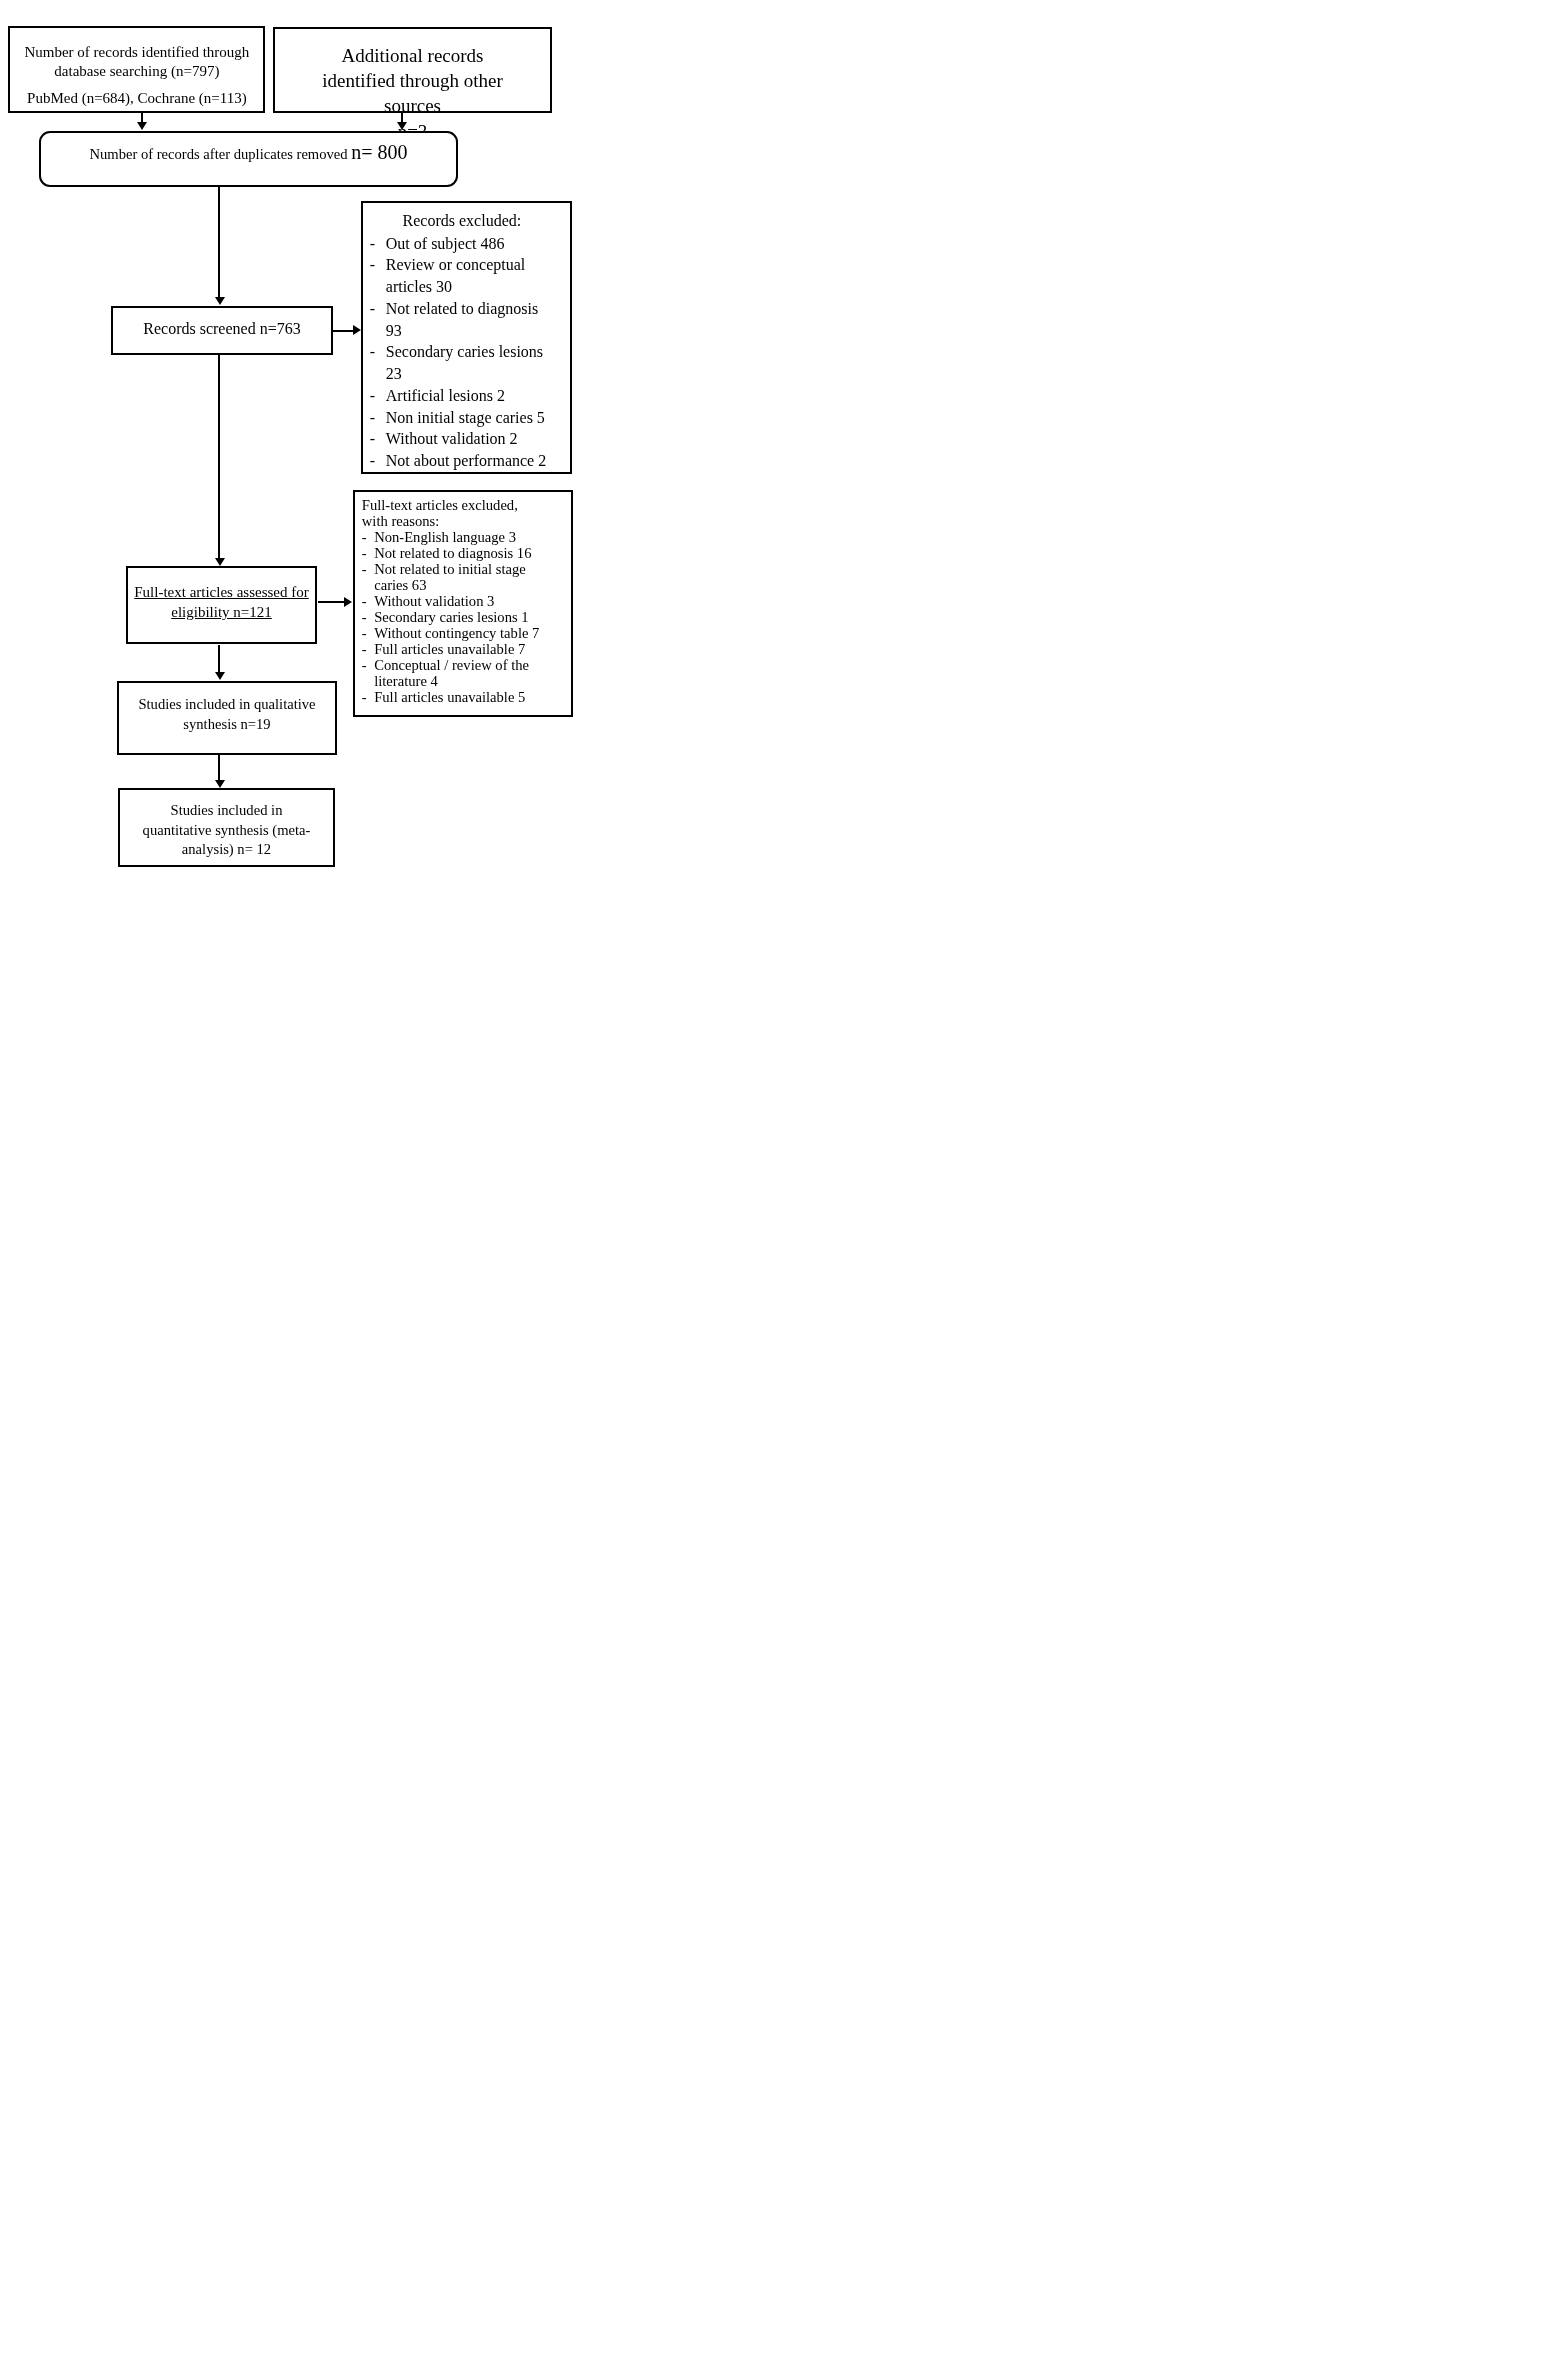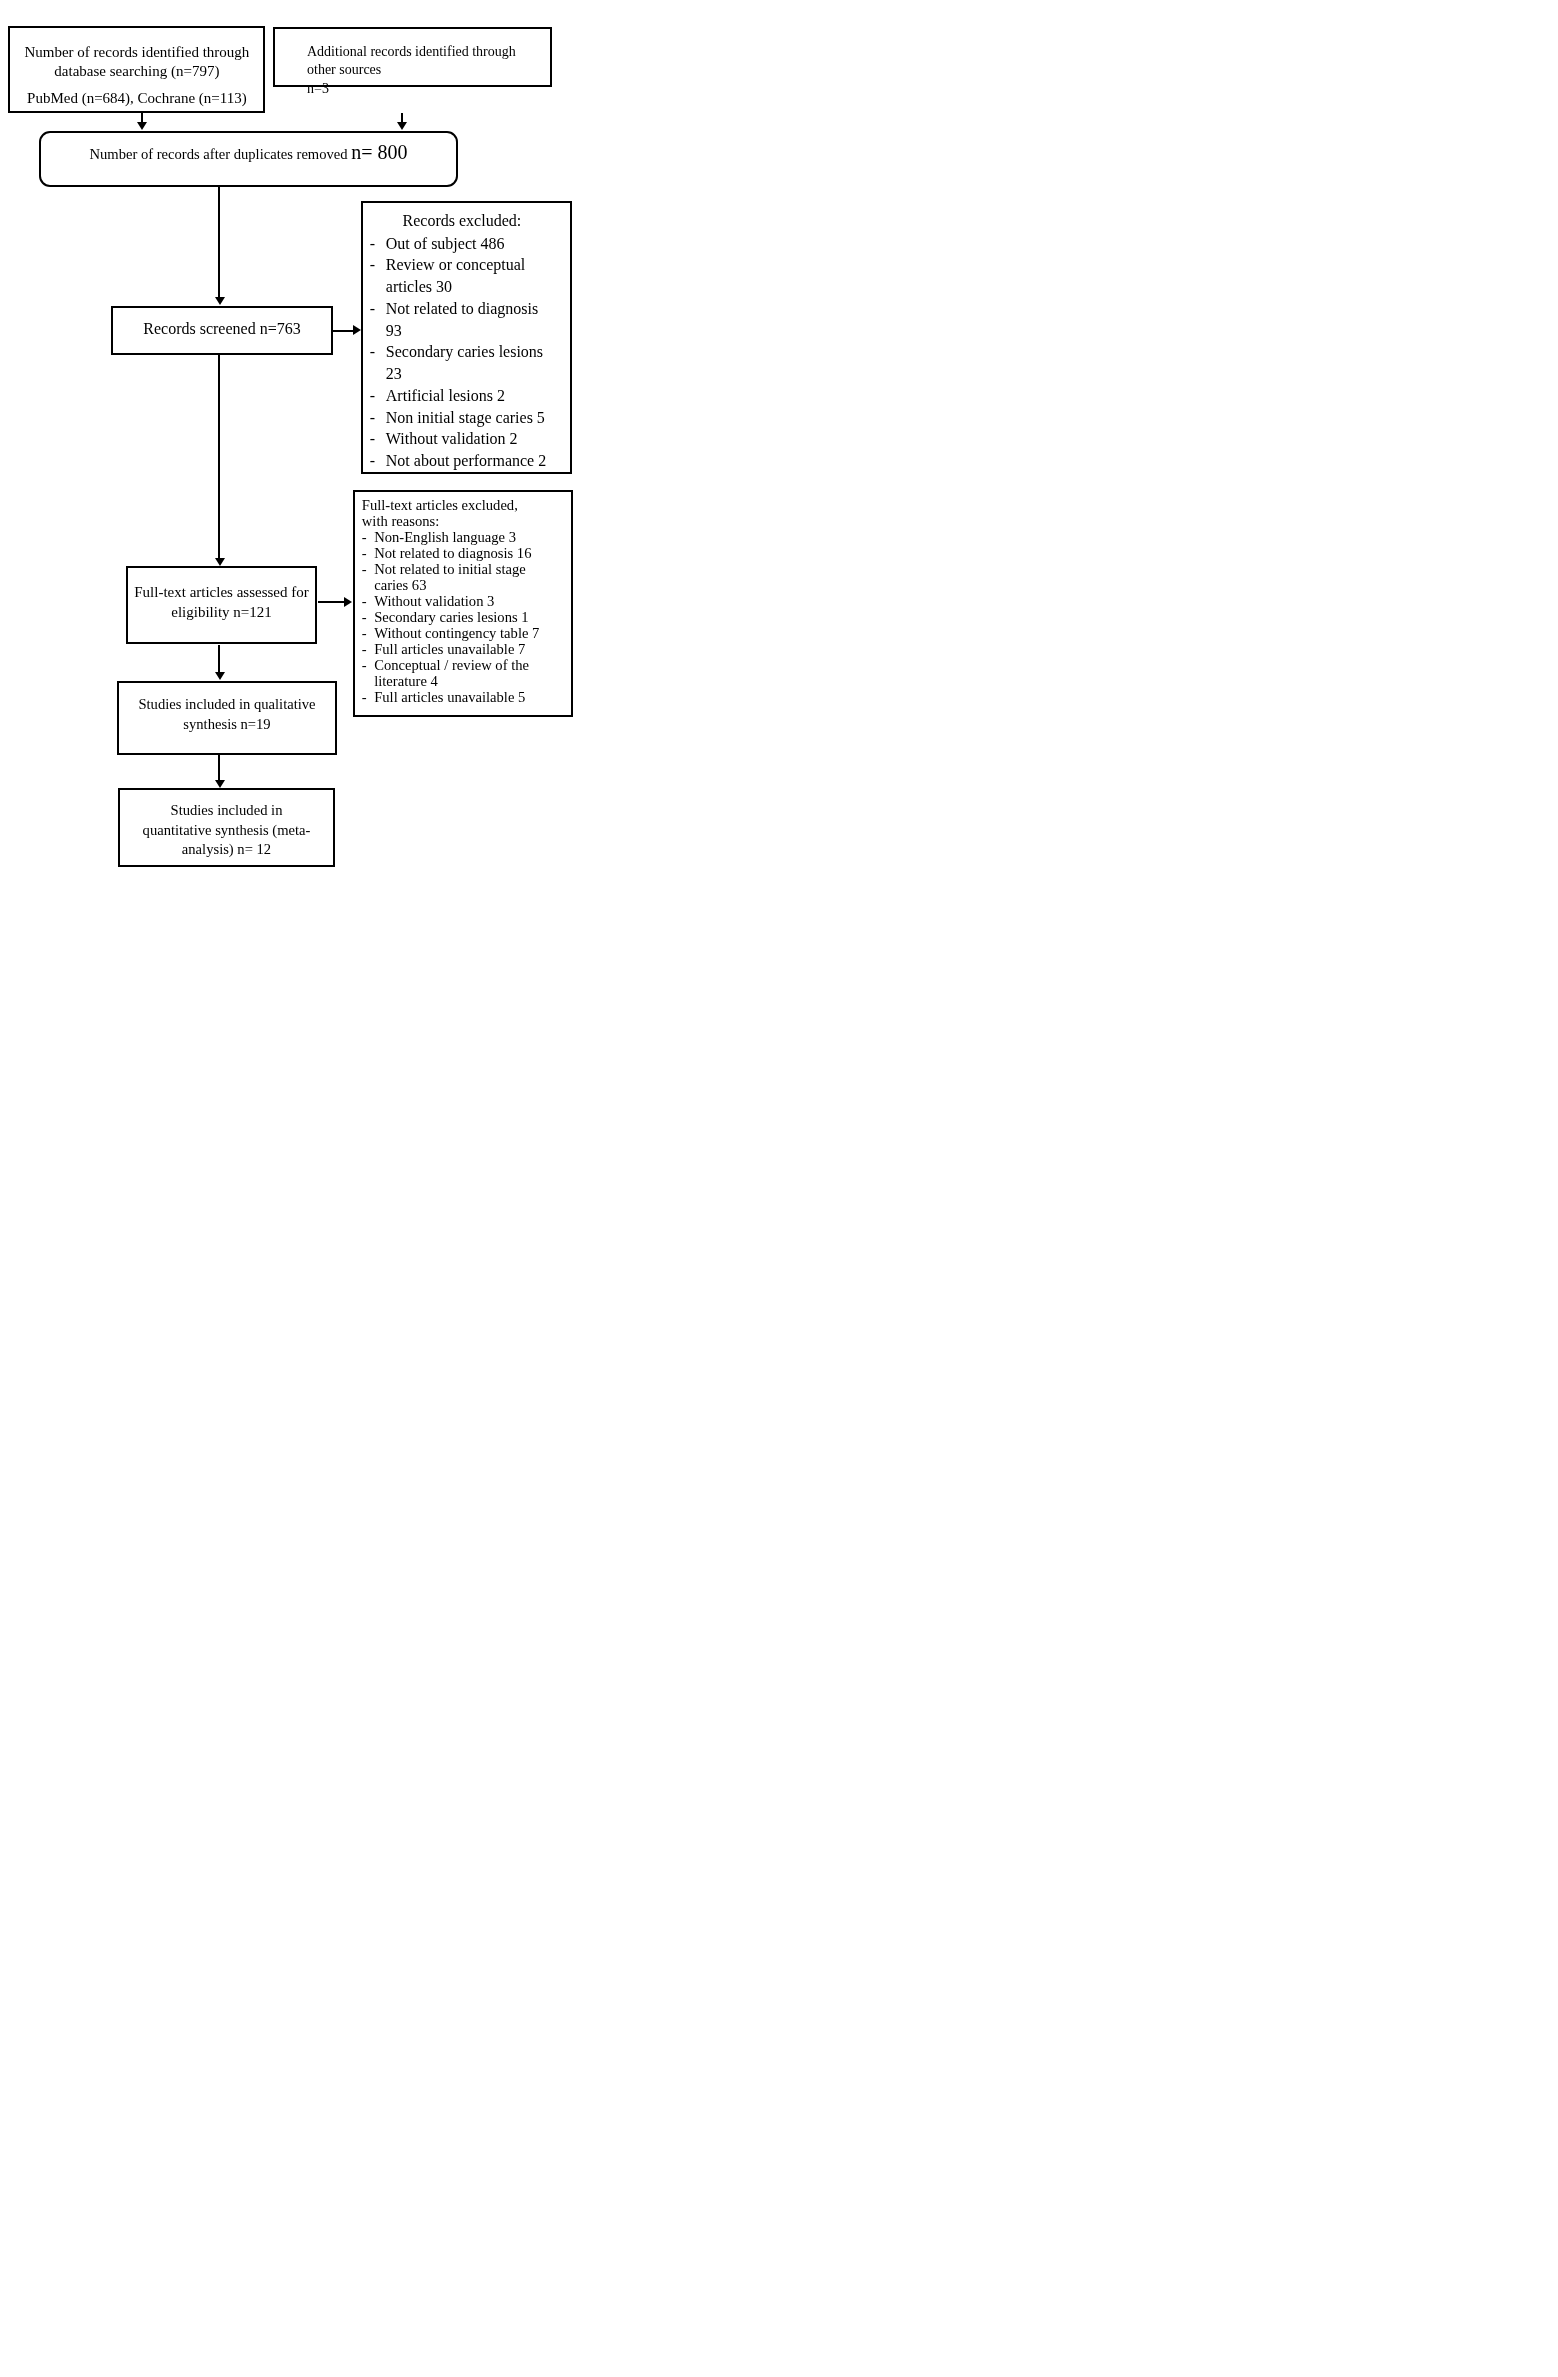--- a/index.html
+++ b/index.html
@@ -15,25 +15,25 @@
   .box {
     position: absolute;
     box-sizing: border-box;
     border: 2.8px solid #000000;
     background: #ffffff;
   }
   .box.thin { border-width: 2.3px; }
 
   
   .box-identified   { left: 8.4px;  top: 26px;   width: 257px; height: 87px; text-align: center; font-size: 15px; line-height: 1.32; padding: 14.6px 6.8px 0 6.8px; }
-  .box-additional   { left: 273px; top: 27px;   width: 279px; height: 60px; text-align: left; font-size: 14px; line-height: 1.32; padding: 13.5px 32px 0 32px; }
+  .box-additional   { left: 273px; top: 27px;   width: 279px; height: 86px; text-align: center; font-size: 19px; line-height: 1.32; padding: 13.5px 32px 0 32px; }
   .box-duplicates   { left: 39px;  top: 131px;  width: 419px; height: 56px; text-align: center; font-size: 14.6px; padding: 8px 5.6px 0 5.6px; border-radius: 11px; }
   .box-screened     { left: 111px; top: 306px;  width: 222px; height: 49px;  text-align: center; font-size: 16px; padding: 12px 4.5px 0 4.5px; }
   .box-rec-excl     { left: 361px; top: 201px;  width: 211px; height: 273px; font-size: 16px; line-height: 1.36; padding: 6.8px 16px 0 6.8px; }
-  .box-ft-assessed  { left: 126px; top: 566px; width: 191px; height: 78px; text-align: center; font-size: 15px; line-height: 1.35; padding: 13.5px 4.5px 0 4.5px; }
+  .box-ft-assessed  { left: 126px; top: 566px; width: 191px; height: 78px; text-align: center; font-size: 15px; line-height: 1.35; padding: 13.5px 4.5px 0 4.5px; text-decoration: underline; }
   .box-ft-excl      { left: 353px; top: 490px;  width: 220px; height: 227px; font-size: 14.6px; line-height: 1.1; padding: 4.5px 28px 0 6.8px; }
   .box-qualitative  { left: 117px; top: 681px; width: 220px; height: 74px; text-align: center; font-size: 14.6px; line-height: 1.35; padding: 12.4px 8px 0 8px; }
   .box-quantitative { left: 118px; top: 788px; width: 217px; height: 79px; text-align: center; font-size: 14.6px; line-height: 1.33; padding: 11.3px 16px 0 16px; }
 
   .grp2-identified { margin-top: 6.8px; }
   .grp2-additional { margin-top: 1px; }
 
   .dup-count { font-size: 20px; }
 
   .excl-title-centered { text-align: center; margin-bottom: 1.1px; }

